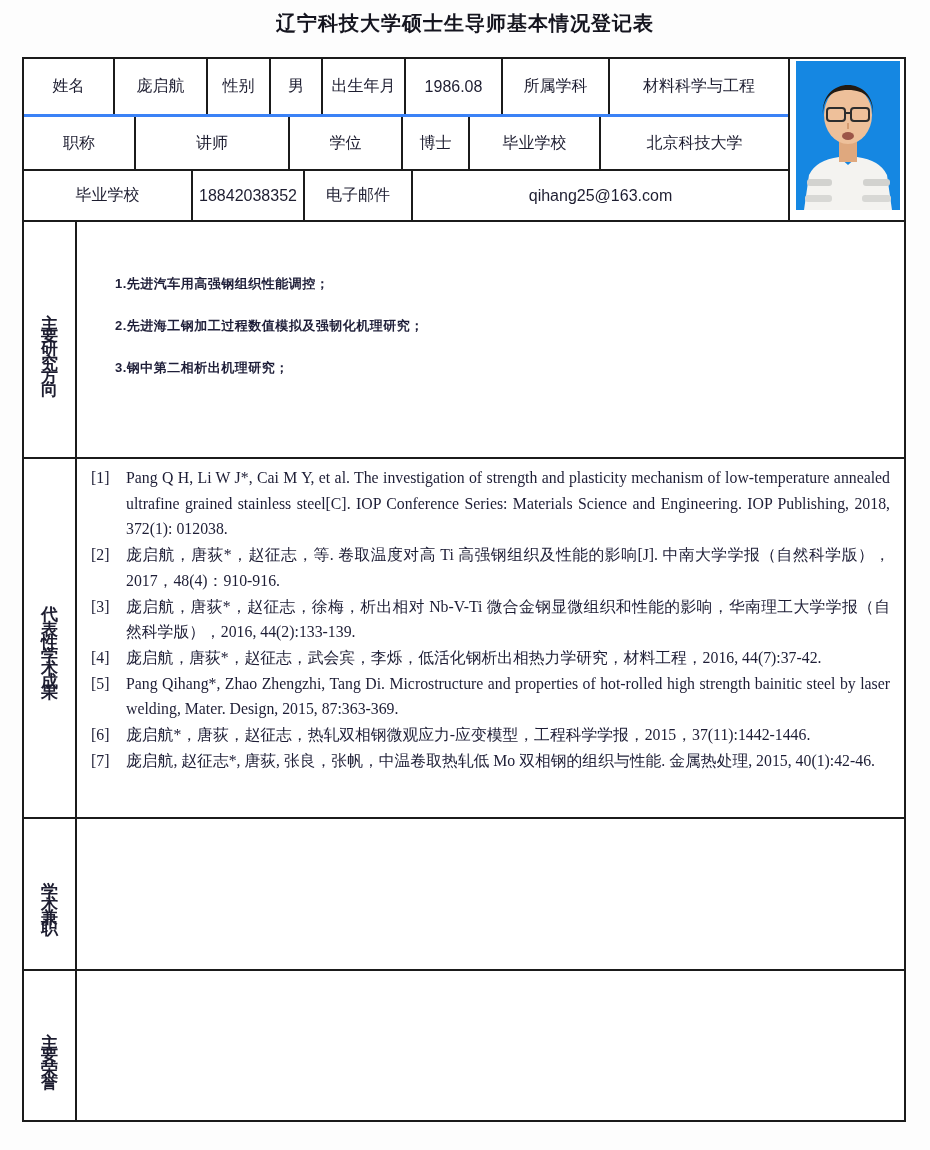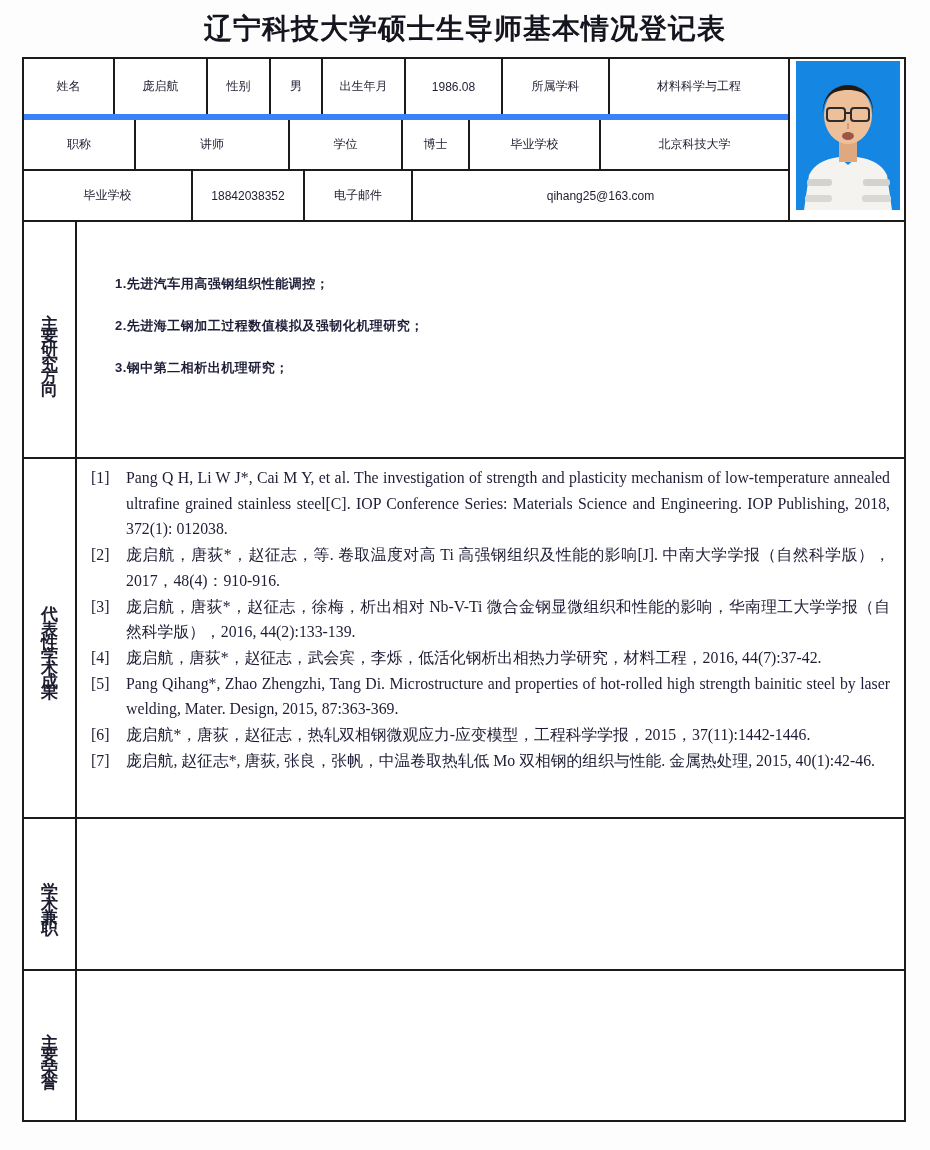--- a/index.html
+++ b/index.html
@@ -4,39 +4,39 @@
 <style>
   html,body { margin:0; padding:0; }
   body {
     width:930px; height:1150px; background:#fdfdfd; position:relative;
     font-family:"Liberation Sans","DejaVu Sans",sans-serif; color:#1c1c2e;
   }
   * { box-sizing:border-box; }
 
   .page-title {
     position:absolute; top:10px; left:0; width:100%; text-align:center;
-    font-size:28px; font-weight:bold; color:#15151f; letter-spacing:1px;
+    font-size:20px; font-weight:bold; color:#15151f; letter-spacing:1px;
   }
 
   .form-table {
     position:absolute; left:22px; top:57px; width:884px; height:1065px;
     border:2px solid #1b1b1b; background:#fff;
     display:flex; flex-direction:column;
   }
 
   
   .top-section { display:flex; height:161px; }
   .top-left { width:766px; display:flex; flex-direction:column; }
   .row { display:flex; }
   .r1 { height:55px; }
-  .r2 { height:55px; border-top:6px solid #3b82f6; }
+  .r2 { height:55px; border-top:3px solid #3b82f6; }
   .r3 { height:51px; border-top:2px solid #1b1b1b; }
   .cell {
     display:flex; align-items:center; justify-content:center;
-    border-left:2px solid #1b1b1b; font-size:12px; color:#1d1d30;
+    border-left:2px solid #1b1b1b; font-size:16px; color:#1d1d30;
     white-space:nowrap; overflow:hidden; font-weight:500;
   }
   .row .cell:first-child { border-left:none; }
   .grow { flex:1; }
 
   .photo-cell {
     flex:1; border-left:2px solid #1b1b1b;
     display:flex; align-items:flex-start; justify-content:center;
     padding:2px 4px 8px 6px;
   }

